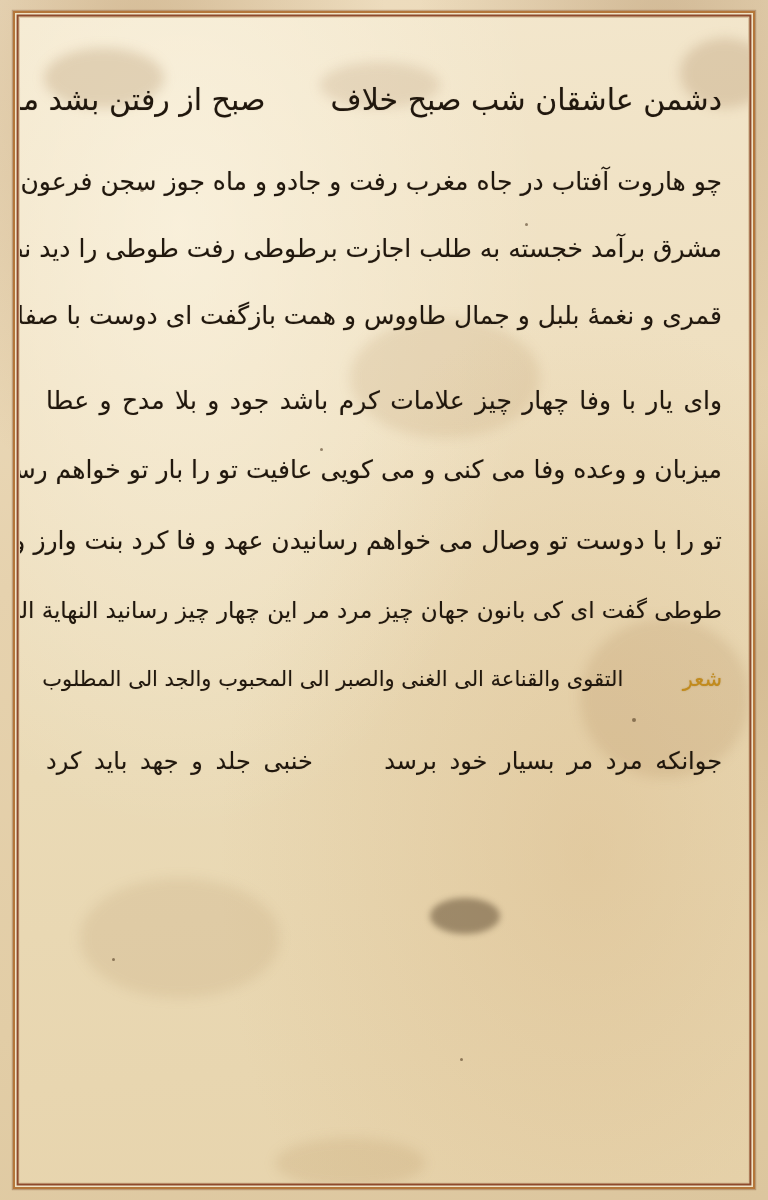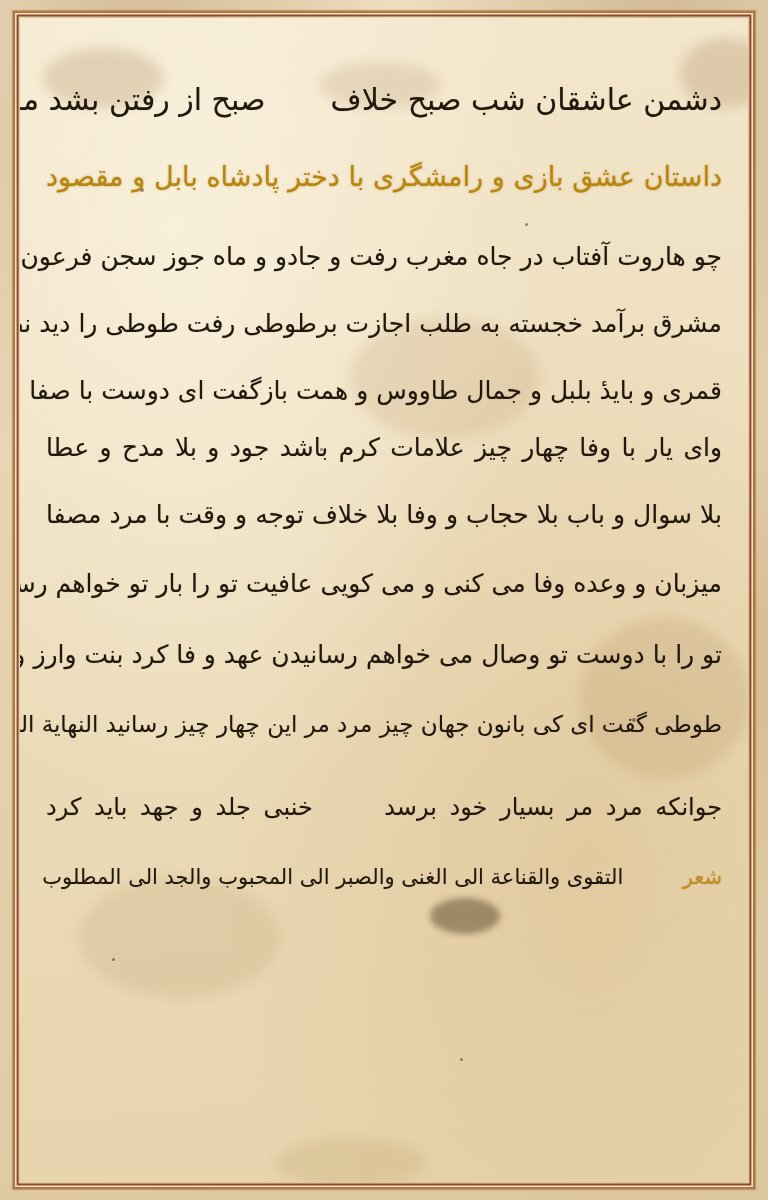--- a/index.html
+++ b/index.html
@@ -118,21 +118,21 @@
     color: #c28b1d;
     text-shadow: 0 0 1.4px rgba(150,105,20,0.5);
   }
   
   .l1  { font-size: 30px; margin-top: 38px;  }
   .l2  { font-size: 27px; margin-top: 44px;  }
   .l3  { font-size: 27px; margin-top: 46px;  }
   .l4  { font-size: 25px; margin-top: 50px;  }
   .l5  { font-size: 25px; margin-top: 38px;  }
   .l6  { font-size: 25px; margin-top: 38px;  }
-  .l7  { font-size: 25px; margin-top: 28px;  }
+  .l7  { font-size: 25px; margin-top: 56px;  }
   .l8  { font-size: 25px; margin-top: 38px;  }
   .l9  { font-size: 25px; margin-top: 40px;  }
   .l10 { font-size: 25px; margin-top: 42px;  }
   .l11 { font-size: 23px; margin-top: 42px;  }
   .l12 { font-size: 21px; margin-top: 44px;  }
   .l13 { font-size: 24px; margin-top: 56px;  }
   .seg-gap {
     display: inline-block;
     width: 46px;
   }
@@ -164,64 +164,58 @@
     <div class="dot" style="left:440px; top:1040px; width:3px; height:3px;"></div>
 
     <div class="lines">
 
       <div class="line line-ink l1">
         <span>دشمن عاشقان شب صبح خلاف</span>
         <span class="seg-gap"></span>
         <span>صبح از رفتن بشد مانع</span>
       </div>
 
-      <div class="line line-gold l2">
-        <span>داستان عشق بازی و رامشگری با دختر پادشاه بابل و مقصود</span>
-      </div>
 
 
       <div class="line line-ink l4">
         <span>چو هاروت آفتاب در جاه مغرب رفت و جادو و ماه جوز سجن فرعون از</span>
       </div>
 
       <div class="line line-ink l5">
         <span>مشرق برآمد خجسته به طلب اجازت برطوطی رفت طوطی را دید نظر مع طوق</span>
       </div>
 
       <div class="line line-ink l6">
-        <span>قمری و بایدٔ بلبل و جمال طاووس و همت بازگفت ای دوست با صفا</span>
+        <span>قمری و نغمهٔ بلبل و جمال طاووس و همت بازگفت ای دوست با صفا</span>
       </div>
 
       <div class="line line-ink l7">
         <span>وای یار با وفا چهار چیز علامات کرم باشد جود و بلا مدح و عطا</span>
       </div>
 
-      <div class="line line-ink l8">
-        <span>بلا سوال و باب بلا حجاب و وفا بلا خلاف توجه و وقت با مرد مصفا</span>
-      </div>
 
       <div class="line line-ink l9">
         <span>میزبان و وعده وفا می کنی و می کویی عافیت تو را بار تو خواهم رسانید و البتّة</span>
       </div>
 
       <div class="line line-ink l10">
         <span>تو را با دوست تو وصال می خواهم رسانیدن عهد و فا کرد بنت وارز وعده بسر برد</span>
       </div>
 
       <div class="line line-ink l11">
         <span>طوطی گفت ای کی بانون جهان چیز مرد مر این چهار چیز رسانید النهایة الی</span>
+      </div>
+
+      <div class="line line-ink l12">
+        <span class="gold-word">شعر</span>
+        <span class="seg-gap"></span>
+        <span>التقوی والقناعة الی الغنی والصبر الی المحبوب والجد الی المطلوب</span>
       </div>
 
       <div class="line line-ink l13">
         <span>جوانکه مرد مر بسیار خود برسد</span>
         <span class="seg-gap"></span>
         <span>خنبی جلد و جهد باید کرد</span>
       </div>
 
-      <div class="line line-ink l12">
-        <span class="gold-word">شعر</span>
-        <span class="seg-gap"></span>
-        <span>التقوی والقناعة الی الغنی والصبر الی المحبوب والجد الی المطلوب</span>
-      </div>
-
     </div>
   </div>
 </div>
 
 </body></html>

